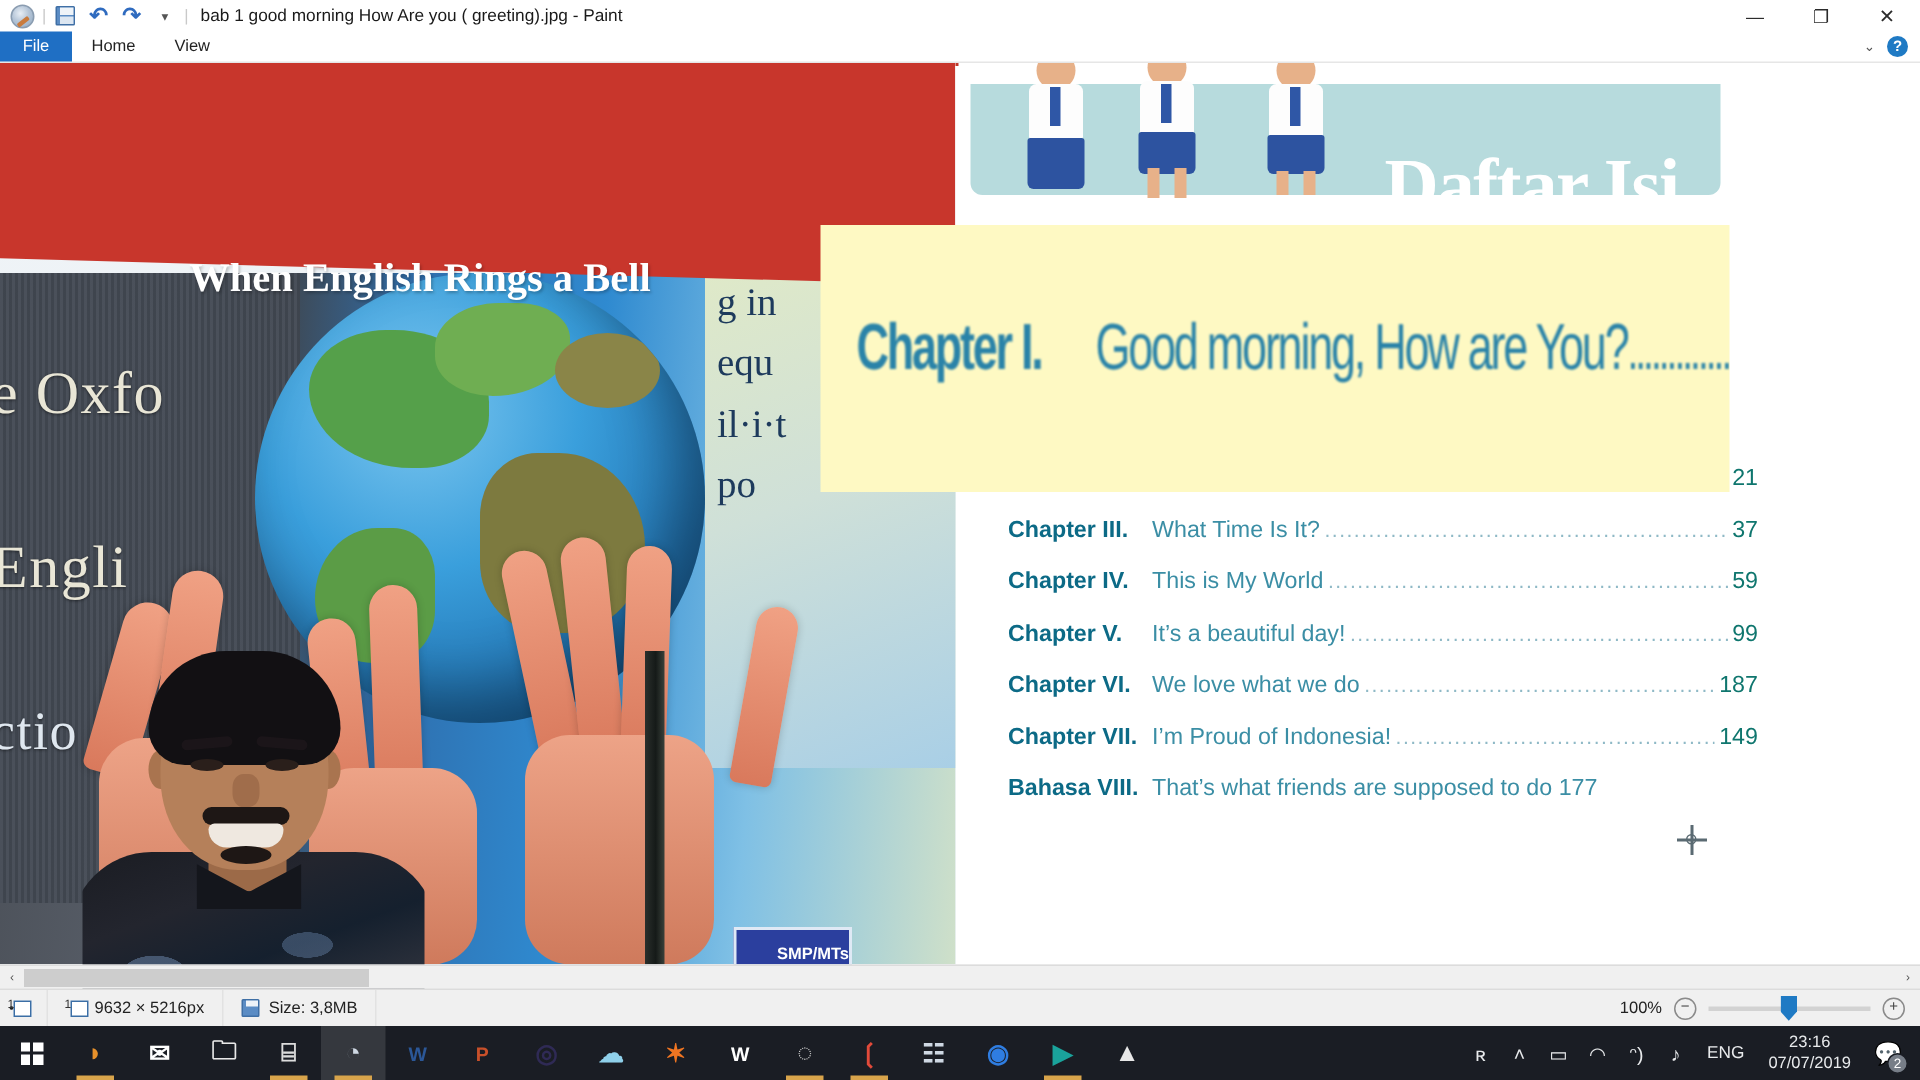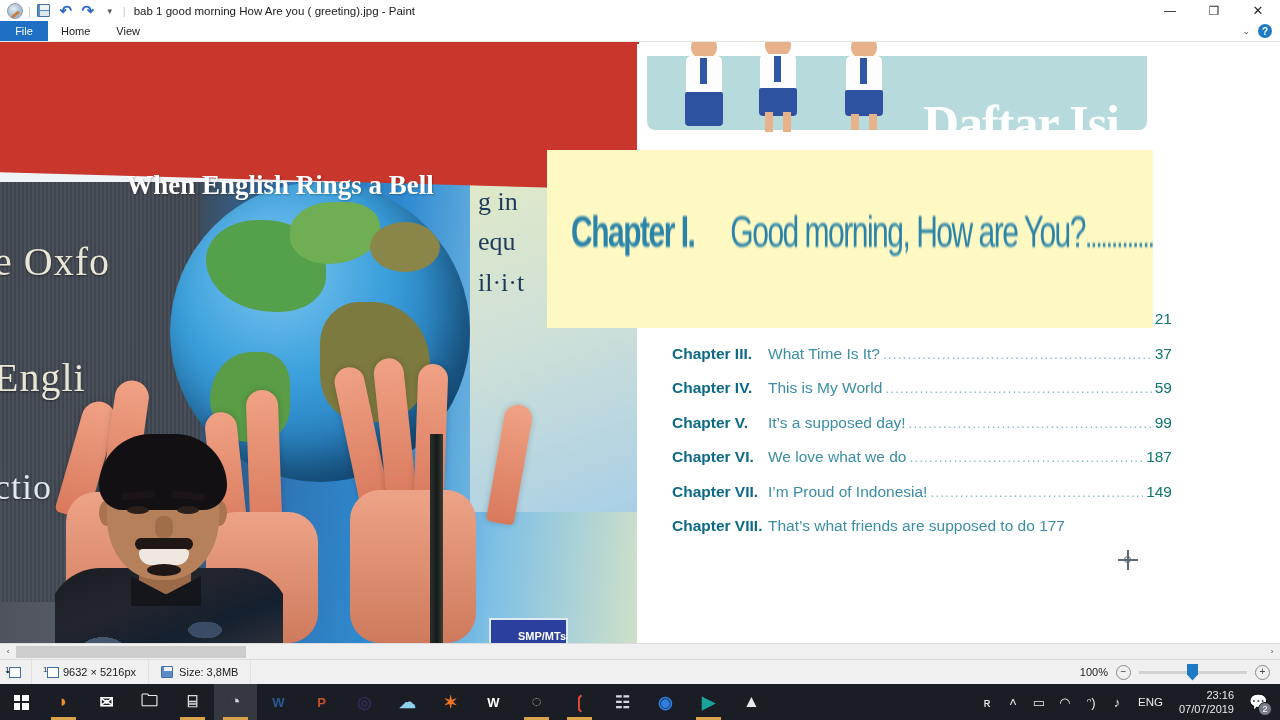--- a/index.html
+++ b/index.html
@@ -318,21 +318,21 @@
   }
   .tb-item.running:after{
     content:""; position:absolute; left:9px; bottom:0; width:25px; height:3px; background:#d8a44b;
   }
   .tb-item.active { background:rgba(255,255,255,.12); }
   .ico { width:22px; height:22px; border-radius:3px; display:flex; align-items:center; justify-content:center;
          font-size:11px; font-weight:bold; color:#fff; }
   .tray { margin-left:auto; display:flex; align-items:center; gap:0px; padding-right:4px; height:36px; }
   .tray-ico { width:26px; height:36px; display:flex; align-items:center; justify-content:center; color:#e8eaec; font-size:13px; }
   .tray-lang { color:#e8eaec; font-size:11.5px; padding:0 8px; }
-  .tray-clock { color:#e8eaec; font-size:11px; line-height:14px; text-align:right; padding:0 8px; }
+  .tray-clock { color:#e8eaec; font-size:11px; line-height:14px; text-align:center; padding:0 8px; }
   .tray-action { width:34px; height:36px; display:flex; align-items:center; justify-content:center; position:relative; }
   .badge-2 {
     position:absolute; right:4px; bottom:4px; width:14px; height:14px; border-radius:50%;
     background:#777e88; color:#fff; font-size:9px; display:flex; align-items:center; justify-content:center;
     border:1px solid #1a1d24;
   }
 </style>
 </head>
 <body>
 
@@ -377,20 +377,21 @@
       <div class="cover-photo"></div>
       <div class="dict-left"></div>
       <div class="oxford-txt">e Oxfo</div>
       <div class="english-txt">Engli</div>
       <div class="ction-txt">ctio</div>
 
       <div class="dict-right">
         <span>g in</span>
         <span>equ</span>
         <span>il·i·t</span>
+        <span>po</span>
       </div>
 
       <div class="globe">
         <i class="cont c1"></i>
           <i class="cont c2"></i>
           <i class="cont c3"></i>
           <i class="cont c4"></i>
           <i class="cont c5"></i>
       </div>
 
@@ -463,38 +464,38 @@
           <span class="toc-page">37</span>
         </div>
         <div class="toc-row">
           <span class="toc-ch">Chapter IV.</span>
           <span class="toc-title">This is My World</span>
           <span class="toc-dots">..................................................................</span>
           <span class="toc-page">59</span>
         </div>
         <div class="toc-row">
           <span class="toc-ch">Chapter V.</span>
-          <span class="toc-title">It’s a supposed day!</span>
+          <span class="toc-title">It’s a beautiful day!</span>
           <span class="toc-dots">..................................................................</span>
           <span class="toc-page">99</span>
         </div>
         <div class="toc-row">
           <span class="toc-ch">Chapter VI.</span>
           <span class="toc-title">We love what we do</span>
           <span class="toc-dots">..................................................................</span>
           <span class="toc-page">187</span>
         </div>
         <div class="toc-row">
           <span class="toc-ch">Chapter VII.</span>
           <span class="toc-title">I’m Proud of Indonesia!</span>
           <span class="toc-dots">..................................................................</span>
           <span class="toc-page">149</span>
         </div>
         <div class="toc-row nodots">
-          <span class="toc-ch">Chapter VIII.</span>
+          <span class="toc-ch">Bahasa VIII.</span>
           <span class="toc-title">That’s what friends are supposed to do 177</span>
 
           <span class="toc-page"></span>
         </div>
       </div>
     </div>
 
     <div class="magnifier">
       <div class="mag-line">
         <span class="mag-ch">Chapter I.</span>

